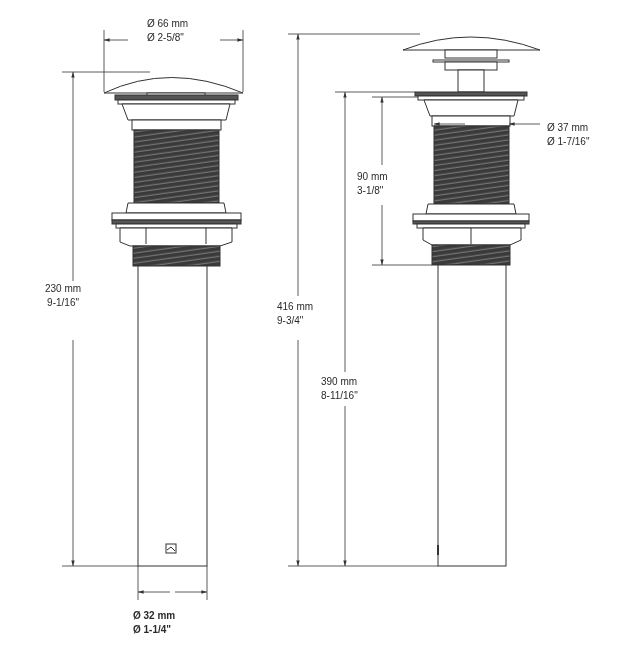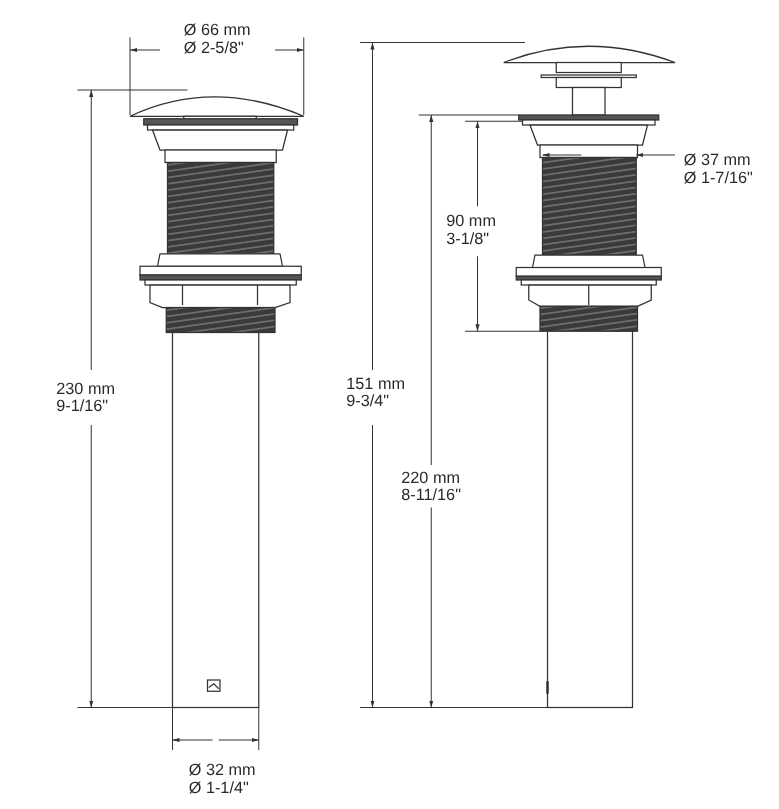--- a/index.html
+++ b/index.html
@@ -1,19 +1,19 @@
 <!DOCTYPE html>
 <html><head>
 <meta charset="utf-8">
 <style>
   html, body { margin: 0; padding: 0; background: #ffffff; }
   body { width: 623px; height: 647px; position: relative; overflow: hidden;
          font-family: "Liberation Sans", sans-serif; }
   svg { position: absolute; left: 0; top: 0; }
-  .lbl { position: absolute; font-size: 13px; line-height: 14px; color: #2a2a2a;
+  .lbl { position: absolute; font-size: 10px; line-height: 14px; color: #2a2a2a;
          white-space: nowrap; background: #fff; padding: 1px 1px; }
   .lbl span { display: block; }
 </style>
 </head>
 <body>
 
 <svg width="623" height="647" viewBox="0 0 623 647">
   <defs>
     <marker id="arr" viewBox="0 0 10 10" refX="10" refY="5" markerWidth="7" markerHeight="7" orient="auto-start-reverse">
       <path d="M0,2 L10,5 L0,8 z" fill="#333"></path>
@@ -105,34 +105,34 @@
 
     <line x1="465" y1="124" x2="434" y2="124" marker-end="url(#arr)" stroke-width="0.8"></line>
     <line x1="540" y1="124" x2="509" y2="124" marker-end="url(#arr)" stroke-width="0.8"></line>
   </g>
 </svg>
 
 <div class="lbl" style="left:146px;top:16px;">
   <span>Ø 66 mm</span>
   <span>Ø 2-5/8"</span>
 </div>
-<div class="lbl" style="left:44px;top:303px;">
+<div class="lbl" style="left:44px;top:281px;text-align:center;">
   <span>230 mm</span>
   <span>9-1/16"</span>
 </div>
-<div class="lbl" style="left:150px;top:608px;">
+<div class="lbl" style="left:132px;top:608px;font-weight:bold;">
   <span>Ø 32 mm</span>
   <span>Ø 1-1/4"</span>
 </div>
 <div class="lbl" style="left:276px;top:299px;">
-  <span>151 mm</span>
+  <span>416 mm</span>
   <span>9-3/4"</span>
 </div>
 <div class="lbl" style="left:320px;top:374px;">
-  <span>220 mm</span>
+  <span>390 mm</span>
   <span>8-11/16"</span>
 </div>
 <div class="lbl" style="left:356px;top:169px;">
   <span>90 mm</span>
   <span>3-1/8"</span>
 </div>
 <div class="lbl" style="left:546px;top:120px;">
   <span>Ø 37 mm</span>
   <span>Ø 1-7/16"</span>
 </div>

